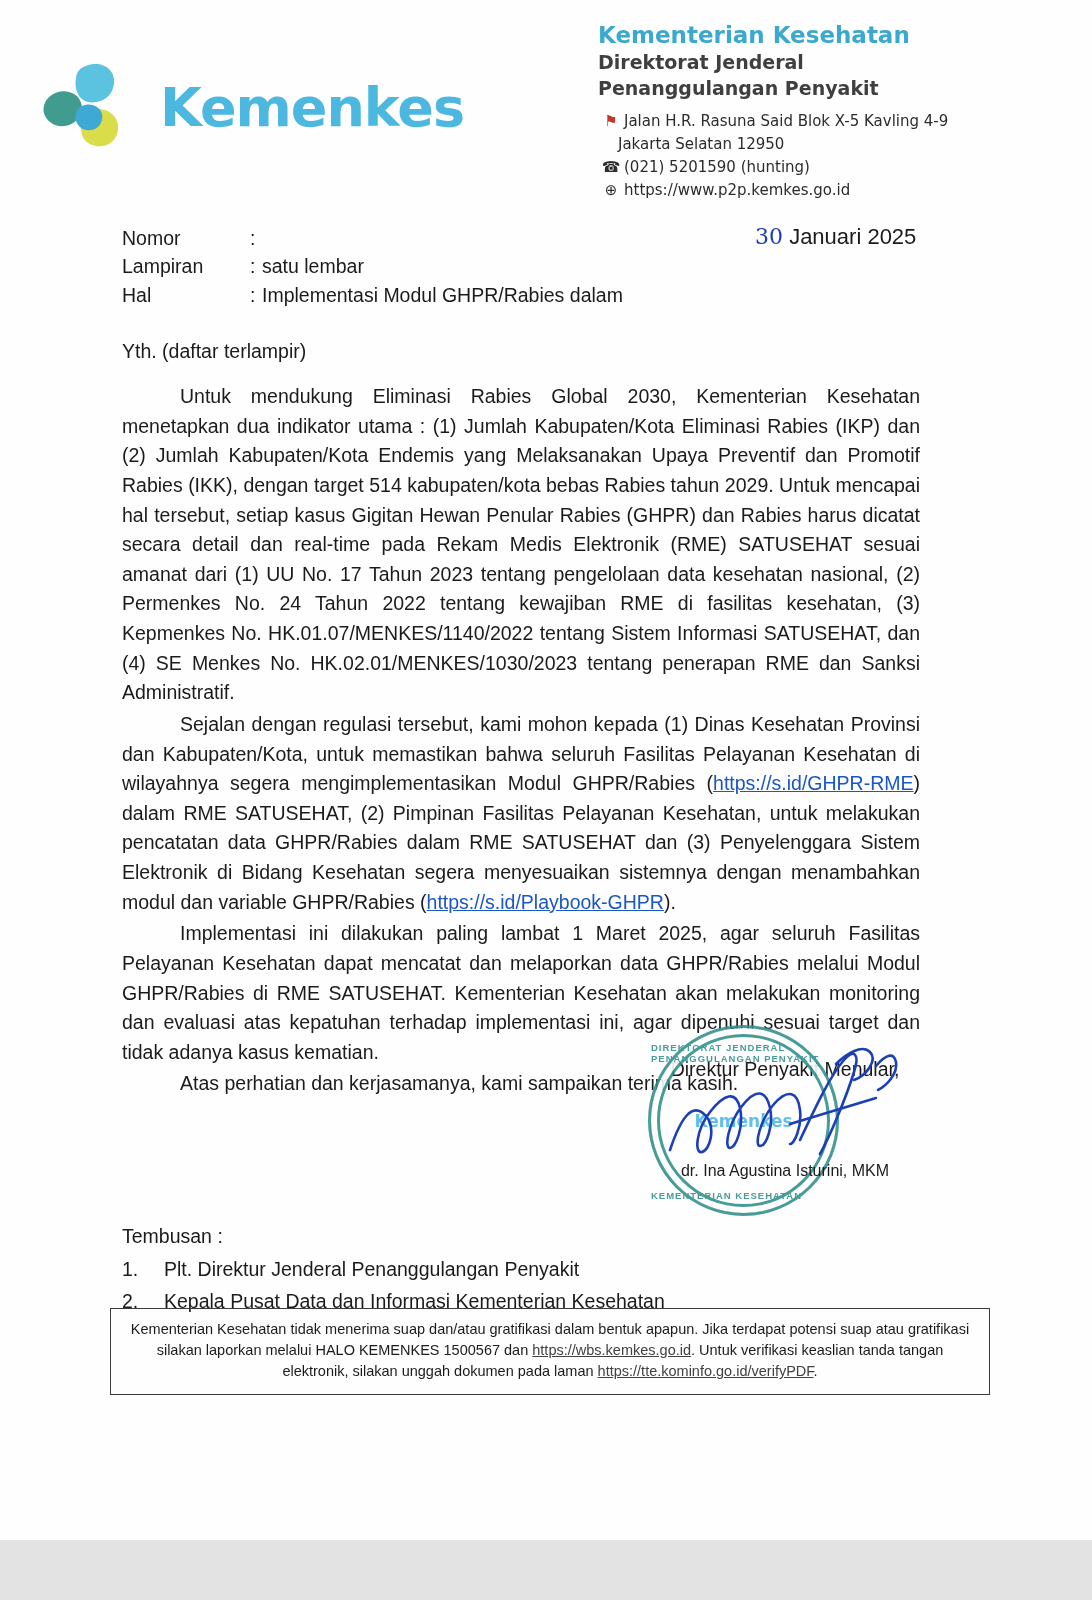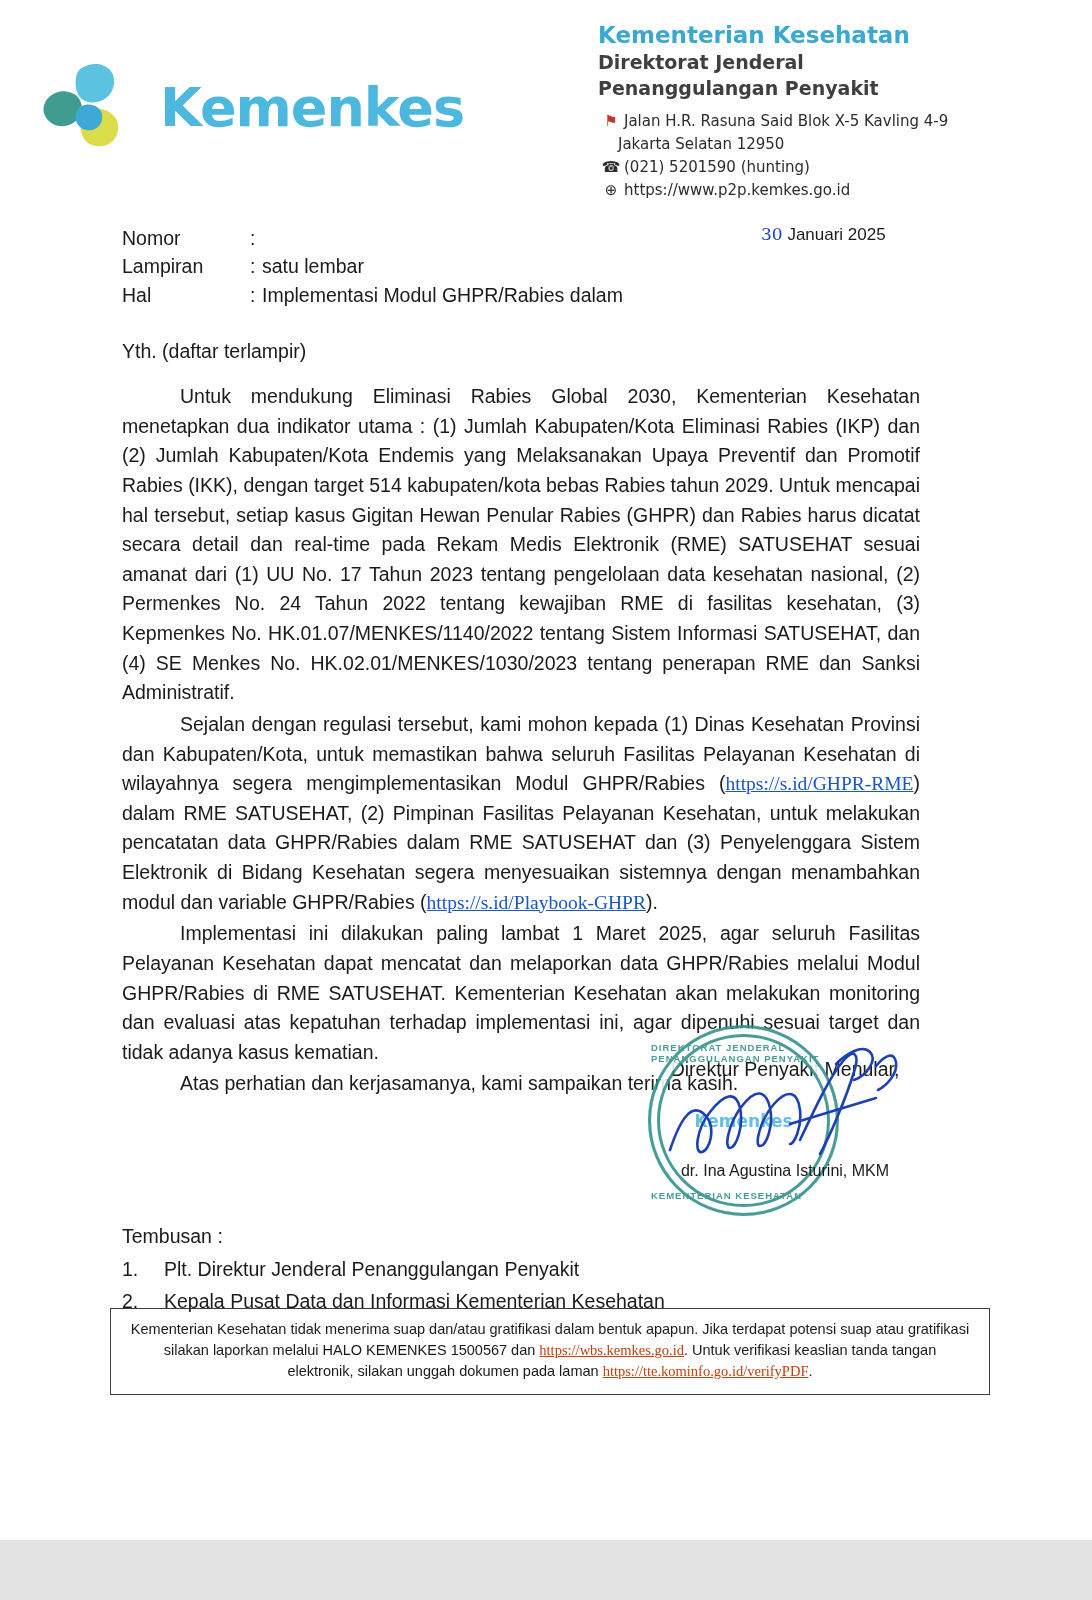--- a/index.html
+++ b/index.html
@@ -139,23 +139,22 @@
     color: #1d3fb5;
     font-family: "DejaVu Serif", serif;
     font-weight: bold;
     letter-spacing: 1px;
     padding: 0 6px;
   }
   .date-line {
     position: absolute;
     left: 755px;
     top: 224px;
-    font-size: 17px;
-    color: #1b1b1b;
-    margin-left: 6px;
+    font-size: 22px;
+    color: #1b1b1b;
   }
   .date-day {
     color: #1d3fb5;
     font-family: "DejaVu Serif", serif;
   }
 
   .yth {
     position: absolute;
     left: 122px;
     top: 340px;
@@ -174,21 +173,20 @@
     line-height: 1.52;
     text-align: justify;
   }
   .body-text p {
     margin: 0 7px 2px 0;
     text-indent: 58px;
   }
   .lnk {
     color: #1a56c4;
     text-decoration: underline;
-    font-family: Liberation Serif, serif;
   }
 
   
   .sign-area {
     position: absolute;
     left: 620px;
     top: 1010px;
     width: 330px;
     text-align: center;
   }
@@ -278,21 +276,21 @@
     top: 1308px;
     width: 880px;
     border: 1px solid #3b3b3b;
     padding: 10px 18px 12px 18px;
     box-sizing: border-box;
     text-align: center;
     font-size: 14.5px;
     color: #1b1b1b;
     line-height: 1.45;
   }
-  .footer-note .lnk { color: #c2410c; margin-top: 48px; }
+  .footer-note .lnk { color: #404040; margin-top: 48px; }
 </style>
 </head>
 <body>
 
 <div class="page">
   <div class="sheet">
 
     <div class="header">
 
       <div class="logo-wrap">

